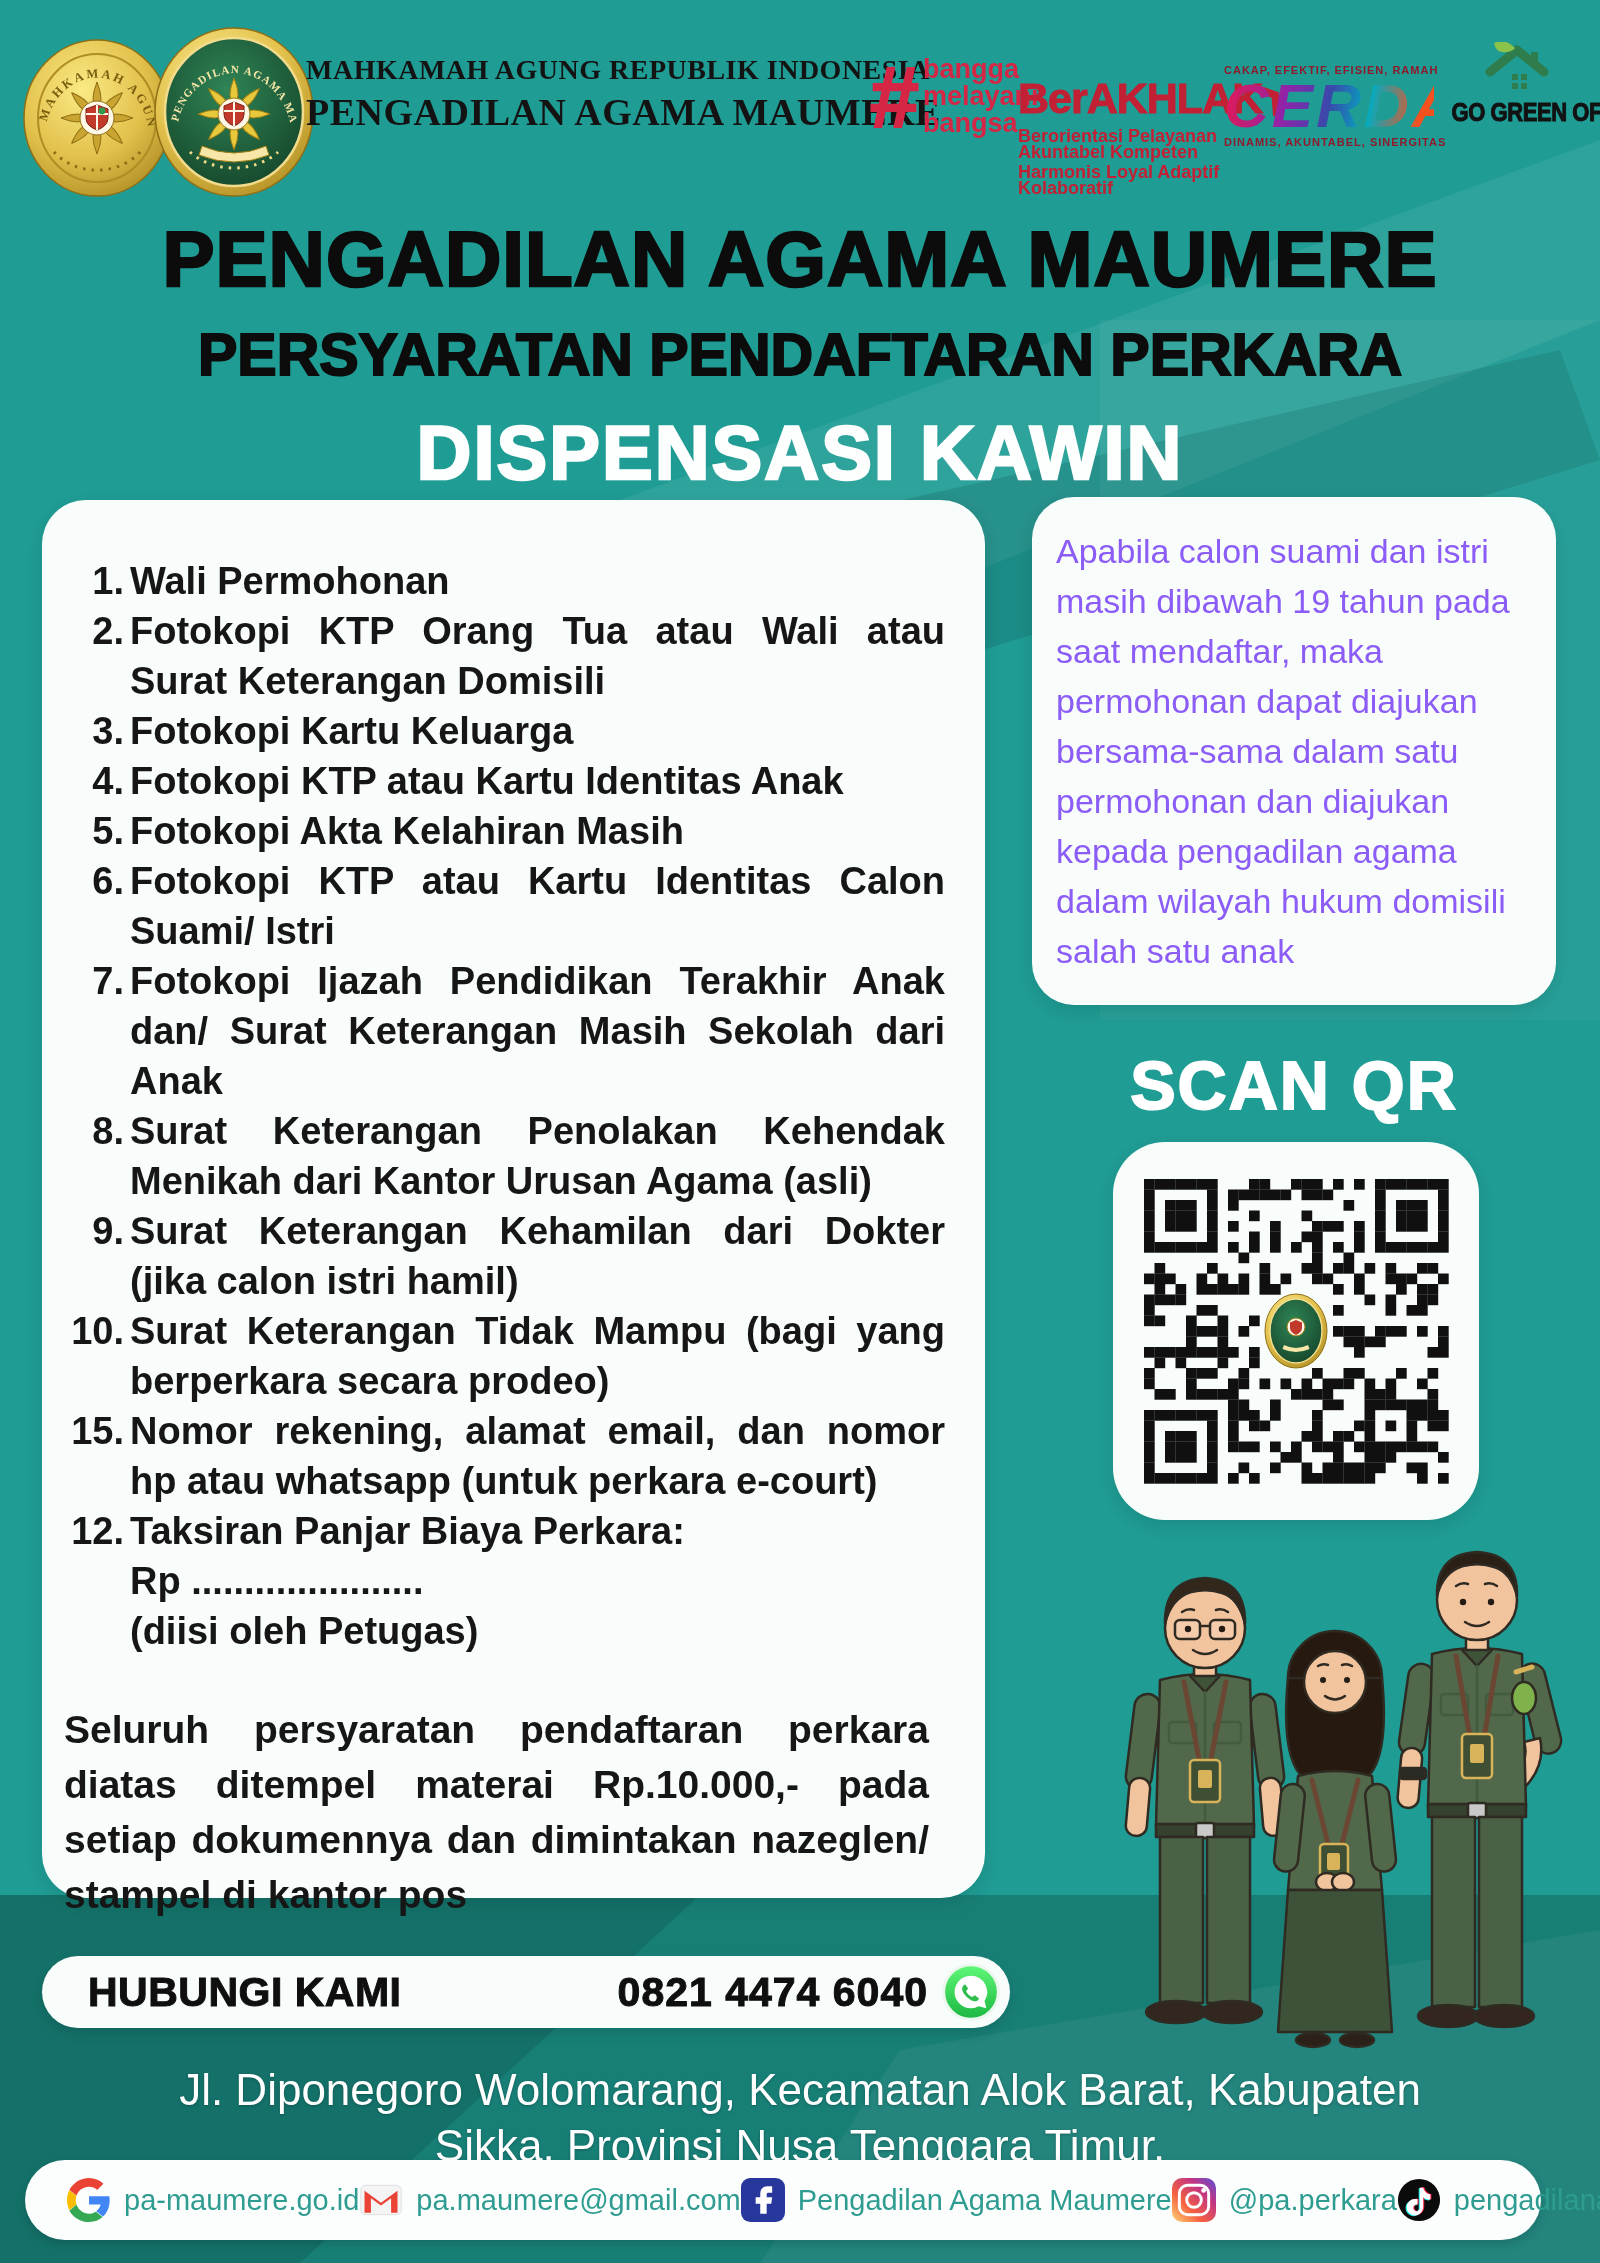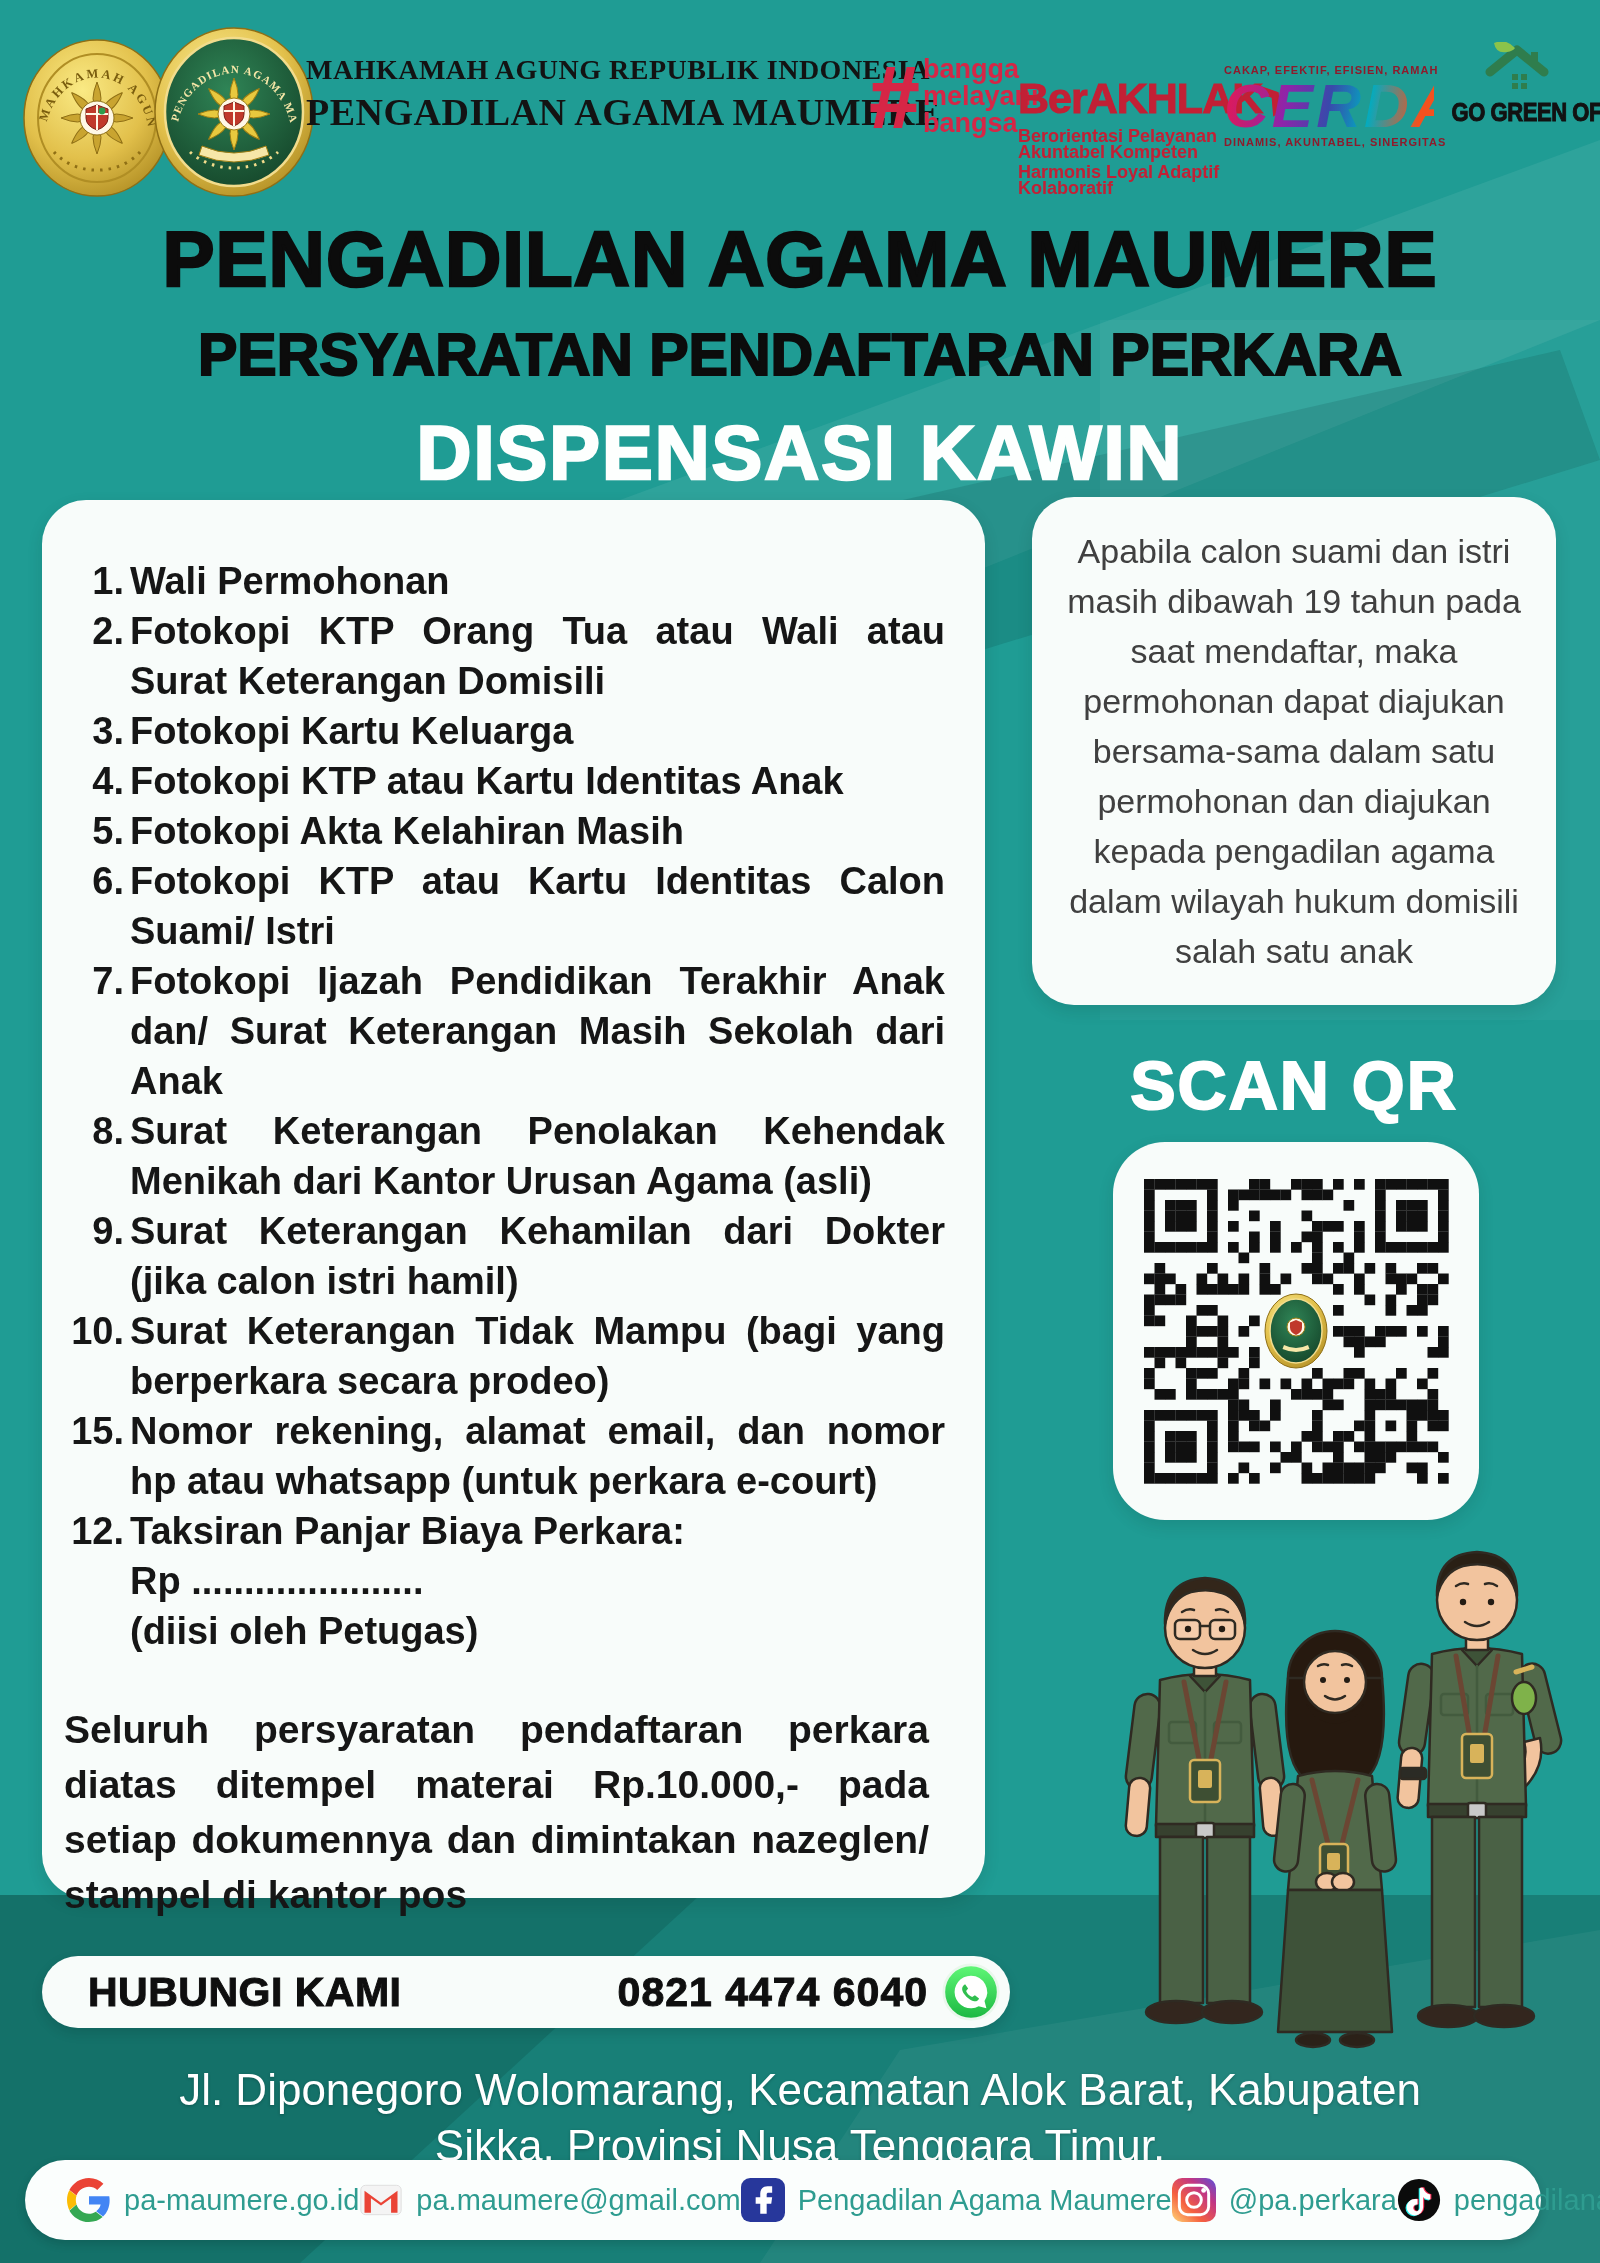--- a/index.html
+++ b/index.html
@@ -38,21 +38,21 @@
   #title-line3{font-size:76px;font-weight:800;color:#FDFFFE;-webkit-text-stroke:2.5px #FDFFFE;margin-top:20px;letter-spacing:2px}
   
   .card{position:absolute;background:#F8FCFA;border-radius:44px;box-shadow:0 6px 16px rgba(0,30,28,.12)}
   #req-card{left:42px;top:500px;width:943px;height:1398px;box-sizing:border-box;padding:56px 40px 0 14px}
   .req-item{display:flex;font-weight:bold;font-size:38px;line-height:50px;color:#161616}
   .req-num{flex:0 0 68px;text-align:right;margin-right:6px}
   .req-text{flex:1;text-align:justify}
   .req-sub{margin-left:74px;font-weight:bold;font-size:38px;line-height:50px;color:#161616}
   .req-note{margin:46px 16px 0 0;font-weight:bold;font-size:39px;line-height:55px;text-align:justify;color:#161616;padding-left:8px}
   #info-card{left:1032px;top:497px;width:524px;height:508px;border-radius:42px;display:flex;align-items:center;justify-content:center;box-sizing:border-box;padding:28px 24px}
-  .info-text{font-size:34px;line-height:50px;text-align:center;color:#404040}
+  .info-text{font-size:34px;line-height:50px;color:#8b5cf6}
   
   #scan-qr-title{position:absolute;left:1032px;top:1046px;width:524px;text-align:center;
      font-size:68px;font-weight:800;color:#fff;-webkit-text-stroke:2px #fff;letter-spacing:2px}
   #qr-panel{left:1113px;top:1142px;width:366px;height:378px;border-radius:52px;display:flex;align-items:center;justify-content:center}
   #qr-box{position:relative;width:305px;height:305px}
   #qr-seal{position:absolute;left:50%;top:50%;transform:translate(-50%,-50%)}
   
   #staff{position:absolute;left:1072px;top:1526px}
   
   #contact-bar{position:absolute;left:42px;top:1956px;width:968px;height:72px;background:#F8FCFA;border-radius:36px;

